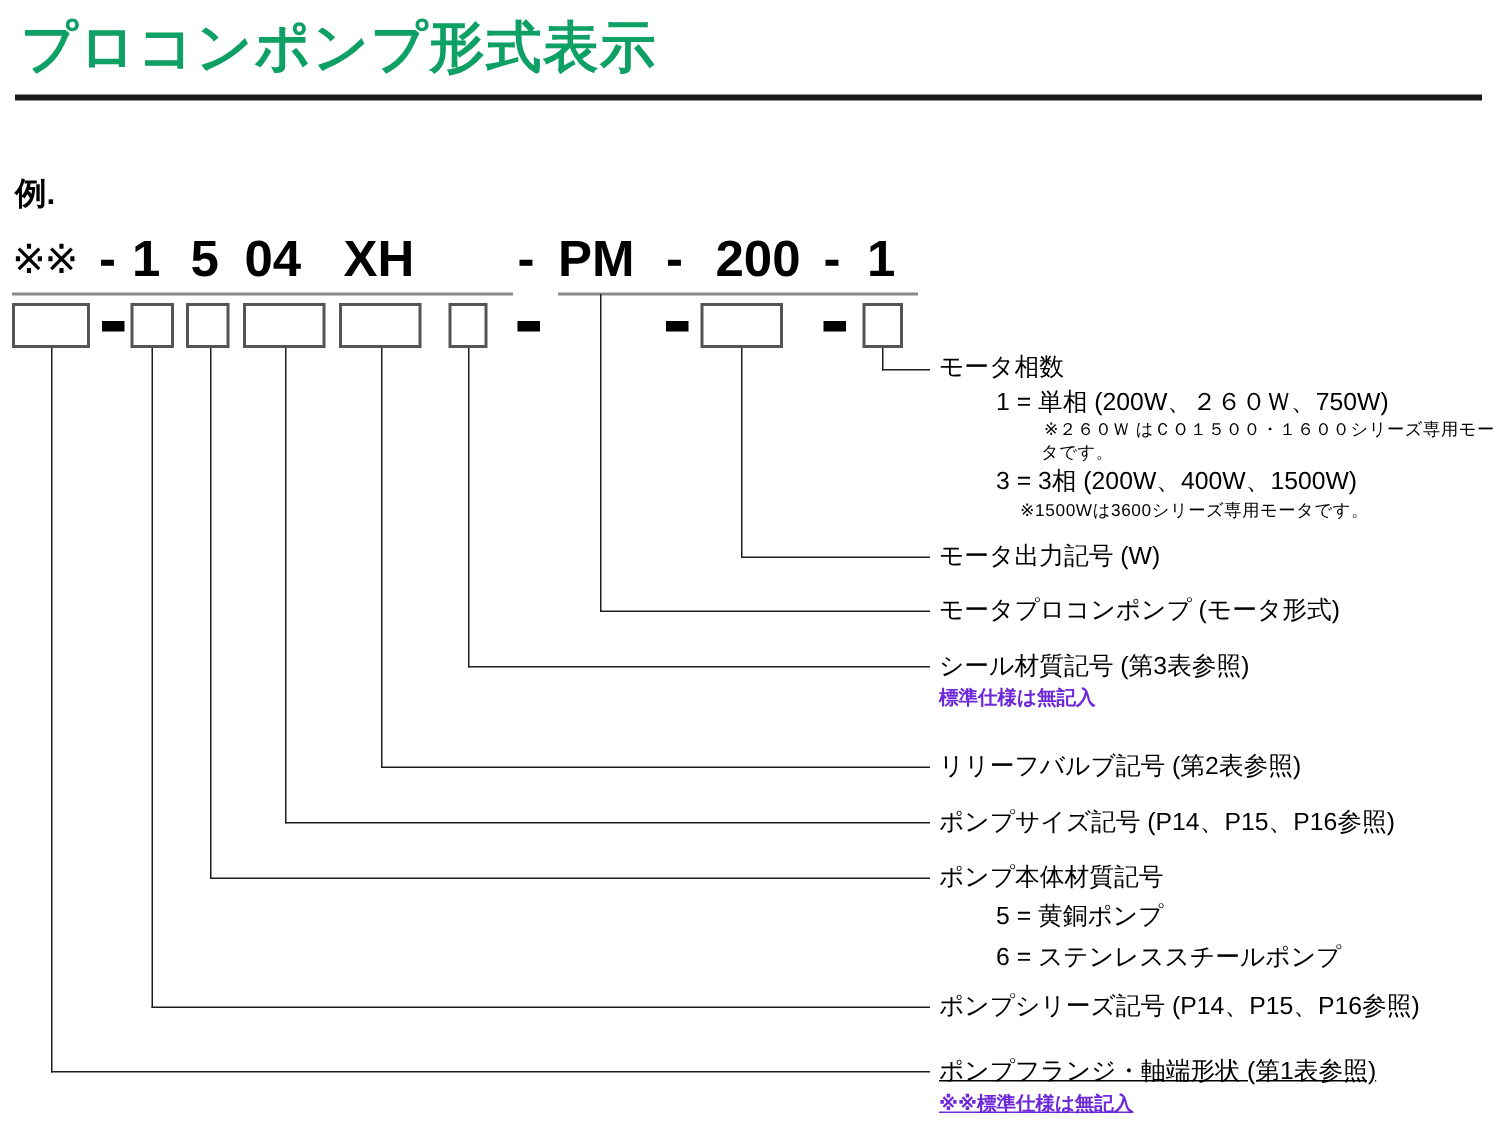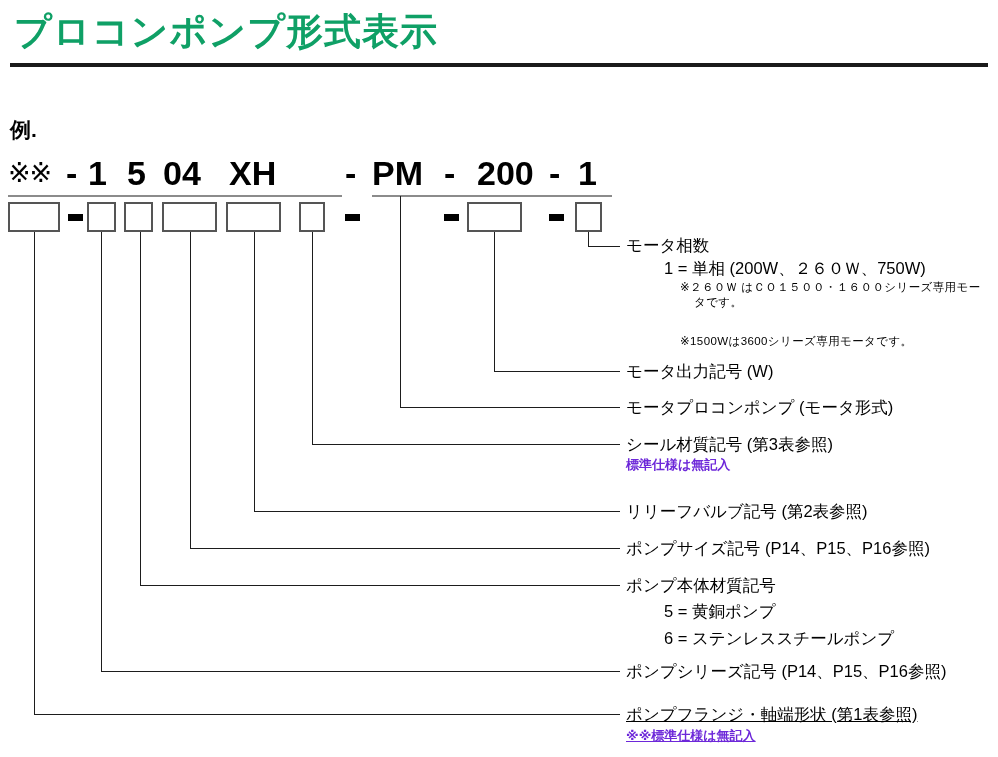--- a/index.html
+++ b/index.html
@@ -162,22 +162,23 @@
   <div class="lh" style="left:140px;top:585px;width:480px;"></div>
 
   <div class="lv" style="left:101px;top:232px;height:440px;"></div>
   <div class="lh" style="left:101px;top:671px;width:519px;"></div>
 
   <div class="lv" style="left:34px;top:232px;height:483px;"></div>
   <div class="lh" style="left:34px;top:714px;width:586px;"></div>
 
   <div class="ann" style="left:626px;top:235px;">モータ相数</div>
   <div class="ann-item" style="left:664px;top:258px;">1 = 単相 (200W、２６０Ｗ、750W)</div>
-  <div class="ann-note" style="left:680px;top:280px;">※２６０Ｗ はＣＯ１５００・１６００シリーズ専用モー</div>
+  <div class="ann-note" style="left:696px;top:280px;">※２６０Ｗ はＣＯ１５００・１６００シリーズ専用モー</div>
   <div class="ann-note" style="left:694px;top:295px;">タです。</div>
+  <div class="ann-item" style="left:664px;top:311px;">3 = 3相 (200W、400W、1500W)</div>
   <div class="ann-note" style="left:680px;top:334px;">※1500Wは3600シリーズ専用モータです。</div>
 
   <div class="ann" style="left:626px;top:397px;">モータプロコンポンプ (モータ形式)</div>
 
   <div class="ann" style="left:626px;top:361px;">モータ出力記号 (W)</div>
 
   <div class="ann" style="left:626px;top:434px;">シール材質記号 (第3表参照)</div>
   <div class="ann-sub" style="left:626px;top:456px;">標準仕様は無記入</div>
 
   <div class="ann" style="left:626px;top:501px;">リリーフバルブ記号 (第2表参照)</div>

